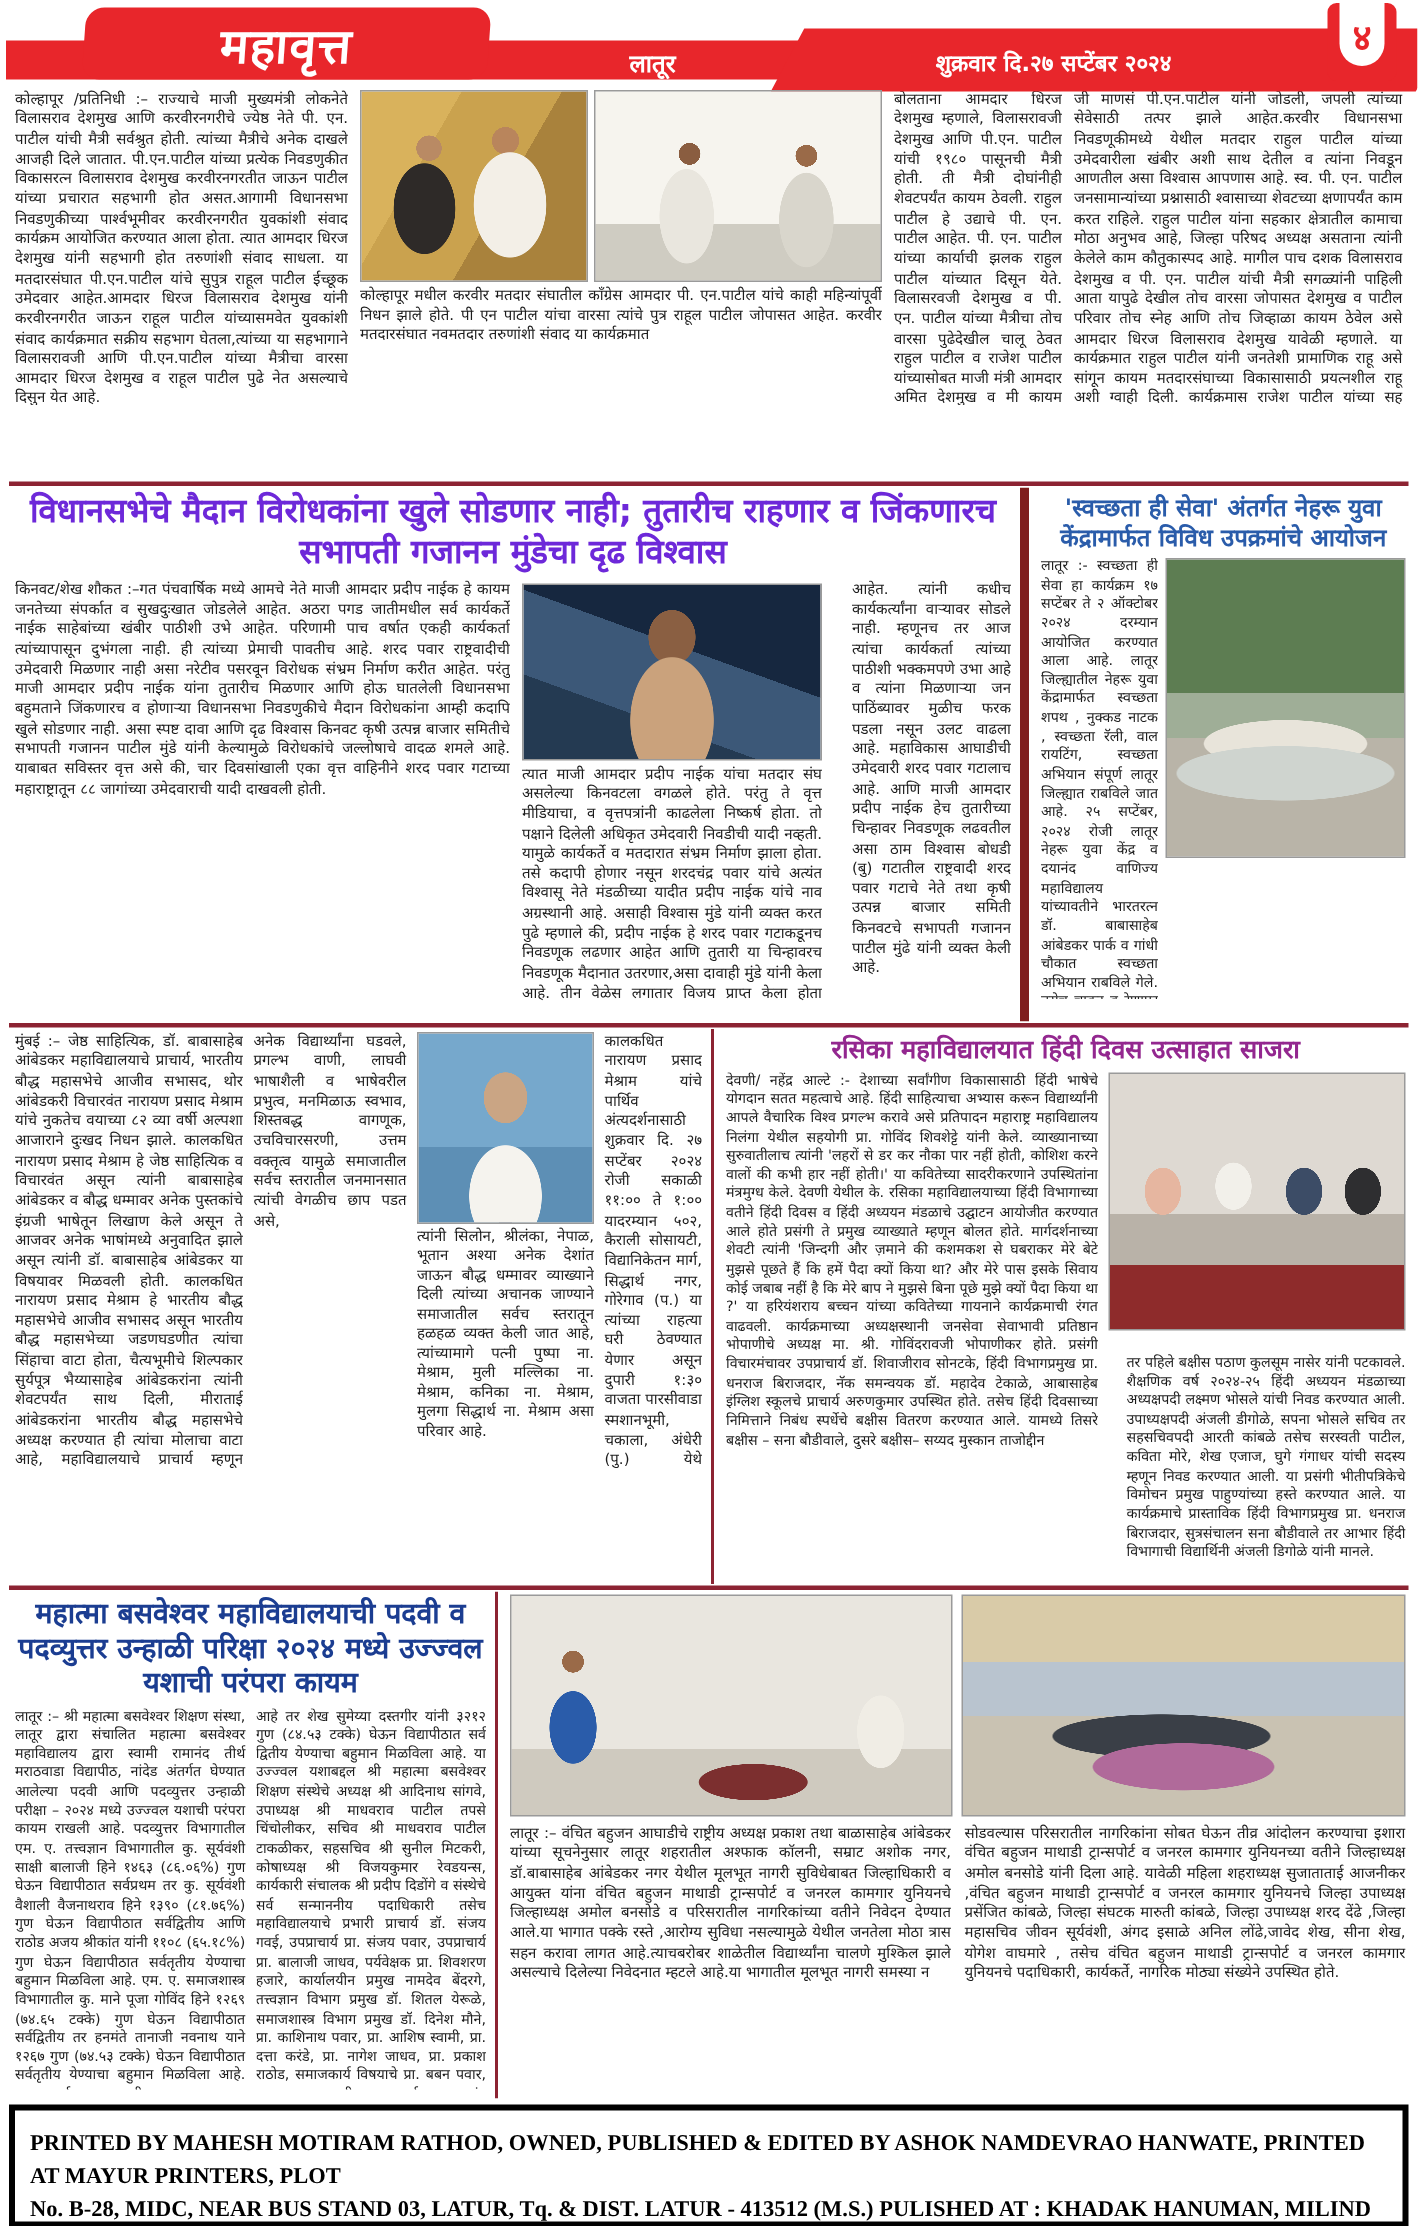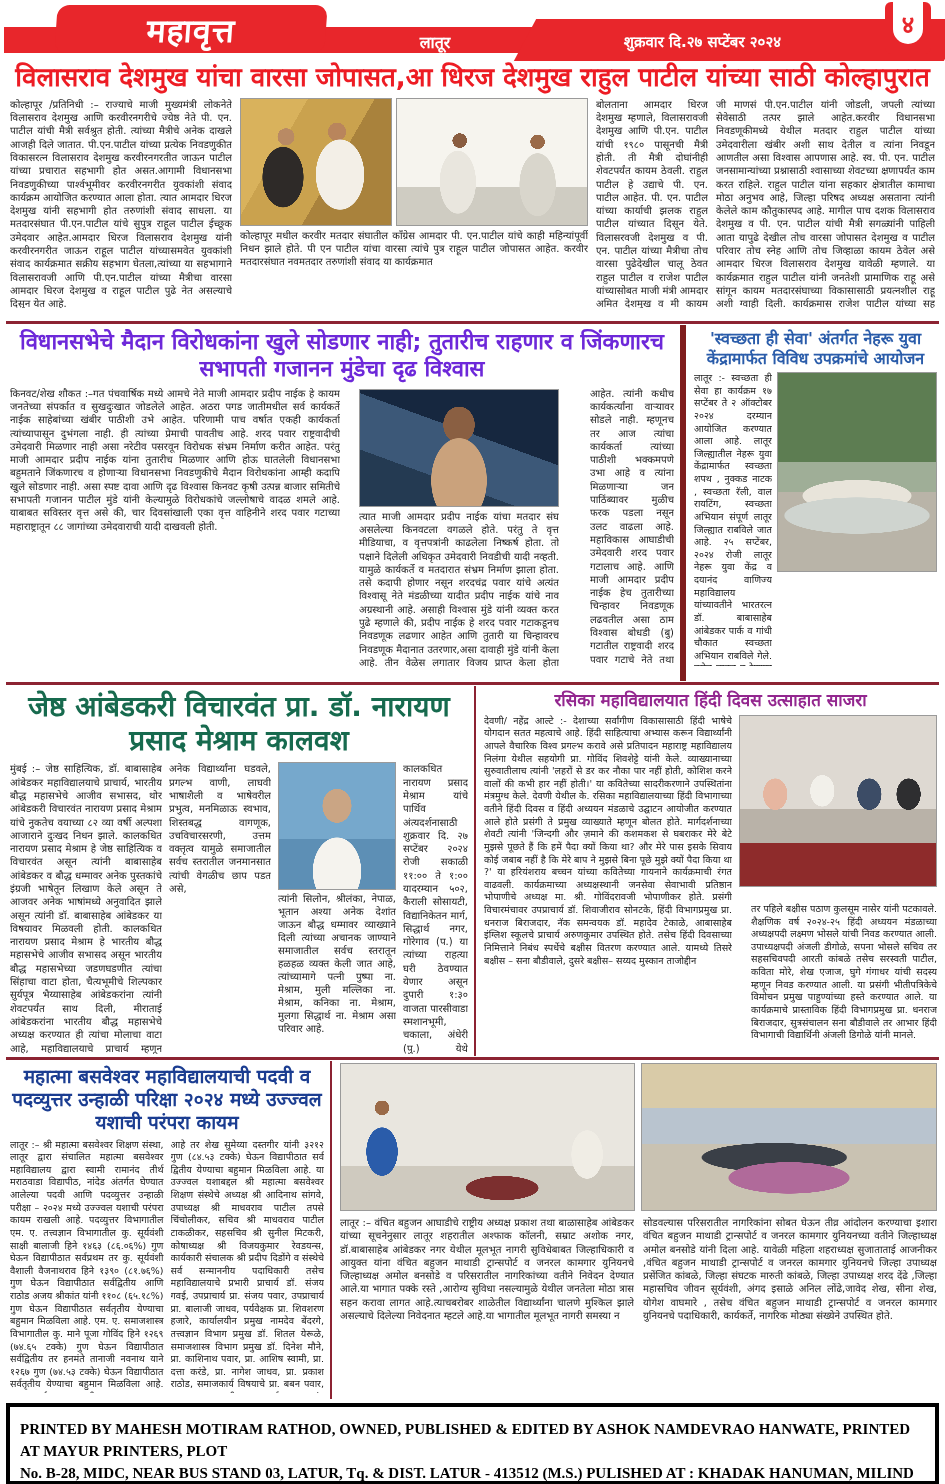--- a/index.html
+++ b/index.html
@@ -50,21 +50,21 @@
                   radial-gradient(12px 12px at 74% 34%, #9a6a48 0 60%, transparent 61%),
                   linear-gradient(180deg,#f6f4ee 0 70%,#cfccc2 70%); }
   .a1-caption { font-size:10px; line-height:1.3; text-align:justify; padding-top:3px; overflow:hidden; }
   .a1-c3 { flex:0 0 112px; }
   .a1-c4 { flex:1; }
 
   
   .row2 { display:flex; height:356px; overflow:hidden; }
   .a2 { flex:0 0 676px; }
   .a2 .hl { color:#6d28d9; font-size:22px; }
-  .a2-body { display:flex; gap:19px; padding:2px 6px; height:280px; }
+  .a2-body { display:flex; gap:8px; padding:2px 6px; height:280px; }
   .a2-c1 { flex:0 0 330px; }
   .a2-c2 { flex:0 0 200px; }
   .ph-munde { width:100%; height:118px; margin:2px 0 3px;
       background: radial-gradient(46px 70px at 50% 78%, #caa27c 0 60%, transparent 61%),
                   radial-gradient(26px 30px at 50% 30%, #8a5f42 0 60%, transparent 61%),
                   linear-gradient(200deg,#16273f 0 40%,#3c5878 40% 70%,#243a52 70%); }
   .a2-c3 { flex:1;margin-left:12px; }
   .a3 { flex:1; border-left:6px solid #7f1d1d; padding-left:4px; }
   .a3 .hl { color:#2a5caa; font-size:16px; }
   .a3-body { padding:2px 4px; height:296px; overflow:hidden; }
@@ -141,21 +141,20 @@
     <div class="mast-city">लातूर</div>
     <div class="mast-date">शुक्रवार दि.२७ सप्टेंबर २०२४</div>
     <div class="mast-badge">
       <div class="cut">
           <span>४</span>
         </div>
     </div>
   </header>
 
   <section class="a1">
-    <h1 class="hl">विलासराव देशमुख यांचा वारसा जोपासत,आ धिरज देशमुख राहुल पाटील यांच्या साठी कोल्हापुरात</h1>
     <div class="a1-body">
       <div class="body-txt a1-c1">कोल्हापूर /प्रतिनिधी :– राज्याचे माजी मुख्यमंत्री लोकनेते विलासराव देशमुख आणि करवीरनगरीचे ज्येष्ठ नेते पी. एन. पाटील यांची मैत्री सर्वश्रुत होती. त्यांच्या मैत्रीचे अनेक दाखले आजही दिले जातात. पी.एन.पाटील यांच्या प्रत्येक निवडणुकीत विकासरत्न विलासराव देशमुख करवीरनगरतीत जाऊन पाटील यांच्या प्रचारात सहभागी होत असत.आगामी विधानसभा निवडणुकीच्या पार्श्वभूमीवर करवीरनगरीत युवकांशी संवाद कार्यक्रम आयोजित करण्यात आला होता. त्यात आमदार धिरज देशमुख यांनी सहभागी होत तरुणांशी संवाद साधला. या मतदारसंघात पी.एन.पाटील यांचे सुपुत्र राहूल पाटील ईच्छूक उमेदवार आहेत.आमदार धिरज विलासराव देशमुख यांनी करवीरनगरीत जाऊन राहूल पाटील यांच्यासमवेत युवकांशी संवाद कार्यक्रमात सक्रीय सहभाग घेतला,त्यांच्या या सहभागाने विलासरावजी आणि पी.एन.पाटील यांच्या मैत्रीचा वारसा आमदार धिरज देशमुख व राहूल पाटील पुढे नेत असल्याचे दिसुन येत आहे.</div>
       <div class="a1-mid">
         <div class="a1-photos">
           <div class="photo ph-leaders"></div>
           <div class="photo ph-stage"></div>
         </div>
         <div class="a1-caption">कोल्हापूर मधील करवीर मतदार संघातील काँग्रेस आमदार पी. एन.पाटील यांचे काही महिन्यांपूर्वी निधन झाले होते. पी एन पाटील यांचा वारसा त्यांचे पुत्र राहूल पाटील जोपासत आहेत. करवीर मतदारसंघात नवमतदार तरुणांशी संवाद या कार्यक्रमात</div>
       </div>
       <div class="body-txt a1-c3">बोलताना आमदार धिरज देशमुख म्हणाले, विलासरावजी देशमुख आणि पी.एन. पाटील यांची १९८० पासूनची मैत्री होती. ती मैत्री दोघांनीही शेवटपर्यंत कायम ठेवली. राहुल पाटील हे उद्याचे पी. एन. पाटील आहेत. पी. एन. पाटील यांच्या कार्याची झलक राहुल पाटील यांच्यात दिसून येते. विलासरवजी देशमुख व पी. एन. पाटील यांच्या मैत्रीचा तोच वारसा पुढेदेखील चालू ठेवत राहुल पाटील व राजेश पाटील यांच्यासोबत माजी मंत्री आमदार अमित देशमुख व मी कायम पाटील कुटूंबियांना साथ देत त्यांच्या पाठीशी उभे आहोत. राहुल पाटील यांनी परिवारातील दुःख बाजूला सारुन</div>
@@ -184,21 +183,20 @@
         <div class="body-txt" style="font-size:9.5px;">लातूर :- स्वच्छता ही सेवा हा कार्यक्रम १७ सप्टेंबर ते २ ऑक्टोबर २०२४ दरम्यान आयोजित करण्यात आला आहे. लातूर जिल्ह्यातील नेहरू युवा केंद्रामार्फत स्वच्छता शपथ , नुक्कड नाटक , स्वच्छता रॅली, वाल रायटिंग, स्वच्छता अभियान संपूर्ण लातूर जिल्ह्यात राबविले जात आहे. २५ सप्टेंबर, २०२४ रोजी लातूर नेहरू युवा केंद्र व दयानंद वाणिज्य महाविद्यालय यांच्यावतीने भारतरत्न डॉ. बाबासाहेब आंबेडकर पार्क व गांधी चौकात स्वच्छता अभियान राबविले गेले. तसेच चाकूर व रेणापूर तालुक्यामध्ये बॉल रायटिंगच्या माध्यमातून स्वच्छतेची जनजागृती करण्यात आली. त्याच बरोबर लातूर जिल्ह्यातील विविध शाळांमध्ये स्वच्छता जनजागृती व शपथ देण्यात आली. २६ सप्टेंबर, २०२४ रोजी नेहरू युवा केंद्र व दयानंद कला महाविद्यालय यांच्यावतीने दयानंद महाविद्यालय ते छत्रपती शिवाजी महाराज चौकापर्यंत स्वच्छता जनजागृती रॅली काढण्यात</div>
 
       </div>
     </section>
   </div>
 
   <div class="hrule"></div>
 
   <div class="row3">
     <section class="a4">
-      <h2 class="hl">जेष्ठ आंबेडकरी विचारवंत प्रा. डॉ. नारायण प्रसाद मेश्राम कालवश</h2>
       <div class="a4-body">
         <div class="body-txt a4-c1">मुंबई :– जेष्ठ साहित्यिक, डॉ. बाबासाहेब आंबेडकर महाविद्यालयाचे प्राचार्य, भारतीय बौद्ध महासभेचे आजीव सभासद, थोर आंबेडकरी विचारवंत नारायण प्रसाद मेश्राम यांचे नुकतेच वयाच्या ८२ व्या वर्षी अल्पशा आजाराने दुःखद निधन झाले. कालकधित नारायण प्रसाद मेश्राम हे जेष्ठ साहित्यिक व विचारवंत असून त्यांनी बाबासाहेब आंबेडकर व बौद्ध धम्मावर अनेक पुस्तकांचे इंग्रजी भाषेतून लिखाण केले असून ते आजवर अनेक भाषांमध्ये अनुवादित झाले असून त्यांनी डॉ. बाबासाहेब आंबेडकर या विषयावर मिळवली होती. कालकधित नारायण प्रसाद मेश्राम हे भारतीय बौद्ध महासभेचे आजीव सभासद असून भारतीय बौद्ध महासभेच्या जडणघडणीत त्यांचा सिंहाचा वाटा होता, चैत्यभूमीचे शिल्पकार सुर्यपूत्र भैय्यासाहेब आंबेडकरांना त्यांनी शेवटपर्यंत साथ दिली, मीराताई आंबेडकरांना भारतीय बौद्ध महासभेचे अध्यक्ष करण्यात ही त्यांचा मोलाचा वाटा आहे, महाविद्यालयाचे प्राचार्य म्हणून कार्यरत असताना त्यांनी</div>
         <div class="body-txt a4-c2">अनेक विद्यार्थ्यांना घडवले, प्रगल्भ वाणी, लाघवी भाषाशैली व भाषेवरील प्रभुत्व, मनमिळाऊ स्वभाव, शिस्तबद्ध वागणूक, उचविचारसरणी, उत्तम वक्तृत्व यामुळे समाजातील सर्वच स्तरातील जनमानसात त्यांची वेगळीच छाप पडत असे,</div>
         <div class="a4-mid">
           <div class="photo ph-meshram"></div>
           <div class="a4-midtxt">त्यांनी सिलोन, श्रीलंका, नेपाळ, भूतान अश्या अनेक देशांत जाऊन बौद्ध धम्मावर व्याख्याने दिली त्यांच्या अचानक जाण्याने समाजातील सर्वच स्तरातून हळहळ व्यक्त केली जात आहे, त्यांच्यामागे पत्नी पुष्पा ना. मेश्राम, मुली मल्लिका ना. मेश्राम, कनिका ना. मेश्राम, मुलगा सिद्धार्थ ना. मेश्राम असा परिवार आहे.</div>
         </div>
         <div class="body-txt a4-c4">कालकधित नारायण प्रसाद मेश्राम यांचे पार्थिव अंत्यदर्शनासाठी शुक्रवार दि. २७ सप्टेंबर २०२४ रोजी सकाळी ११:०० ते १:०० यादरम्यान ५०२, कैराली सोसायटी, विद्यानिकेतन मार्ग, सिद्धार्थ नगर, गोरेगाव (प.) या त्यांच्या राहत्या घरी ठेवण्यात येणार असून दुपारी १:३० वाजता पारसीवाडा स्मशानभूमी, चकाला, अंधेरी (पु.) येथे करण्यात येणार असून कालकधित नारायण प्रसाद मेश्राम यांच्या सर्व नातेवाईक, आप्तस्वकीय, मित्रपरिवार, विद्यार्थी, आंबेडकरी चळवळीतील कार्यकर्ते, सर्वच आंबेडकरी पक्ष, सामाजिक संस्था यांच्या पदाधिकारी, सभासद, कार्यकर्त्यांनी उपस्थित राहून आदर्शास साश्रू नयनांनी शेवटचा निरोप द्यावा अशी विनंती मेश्राम परिवाराकडून करण्यात आली आहे.</div>
       </div>
     </section>

